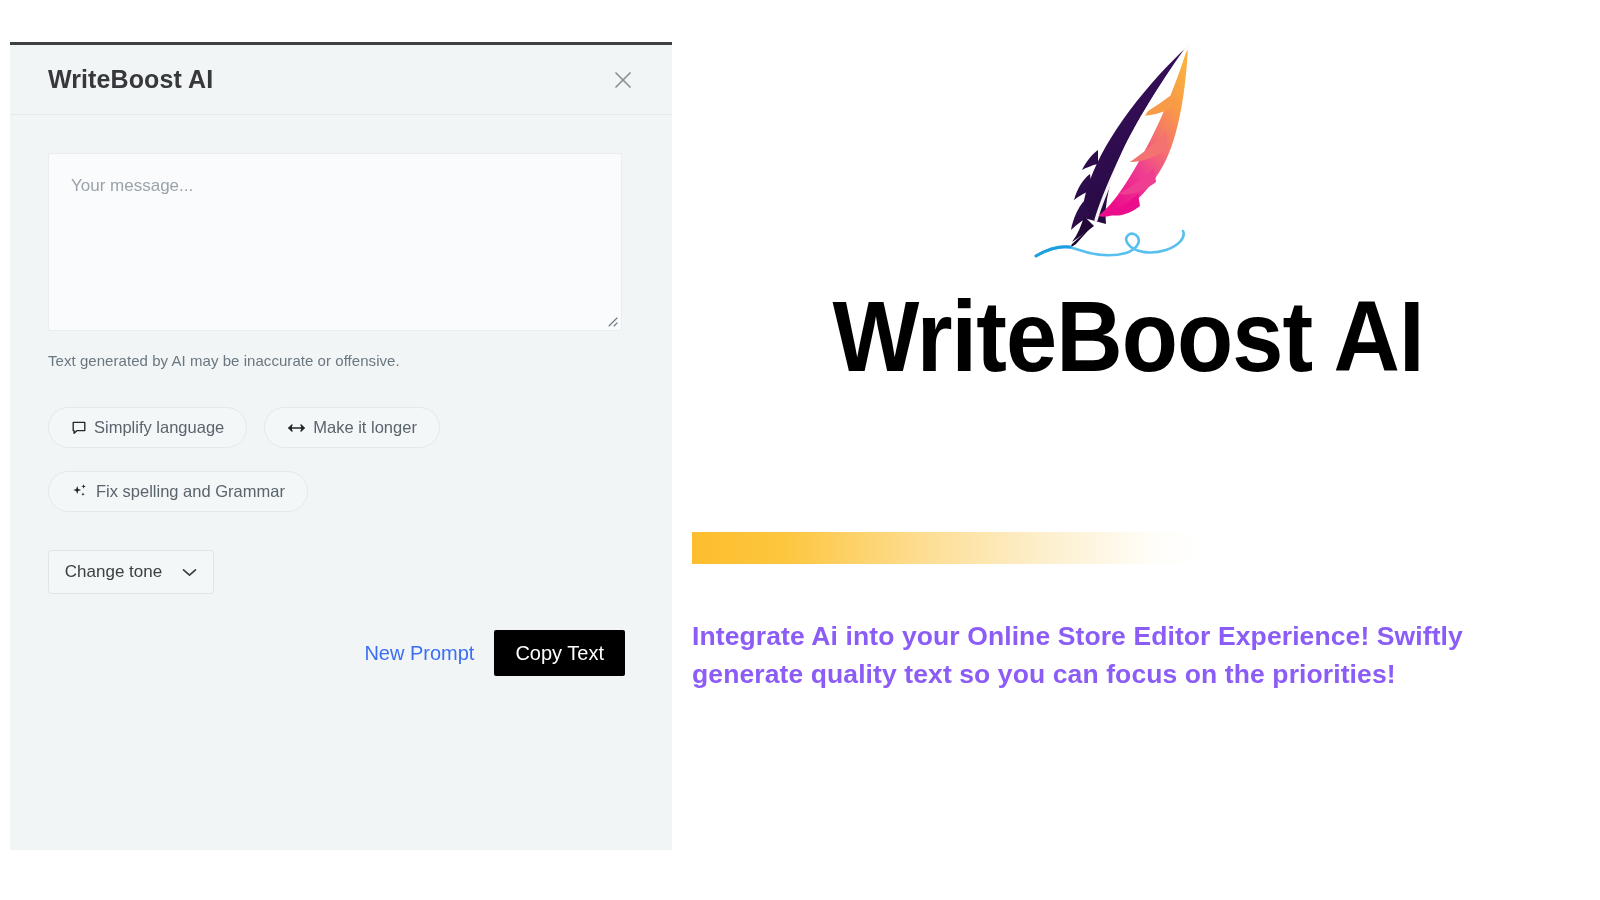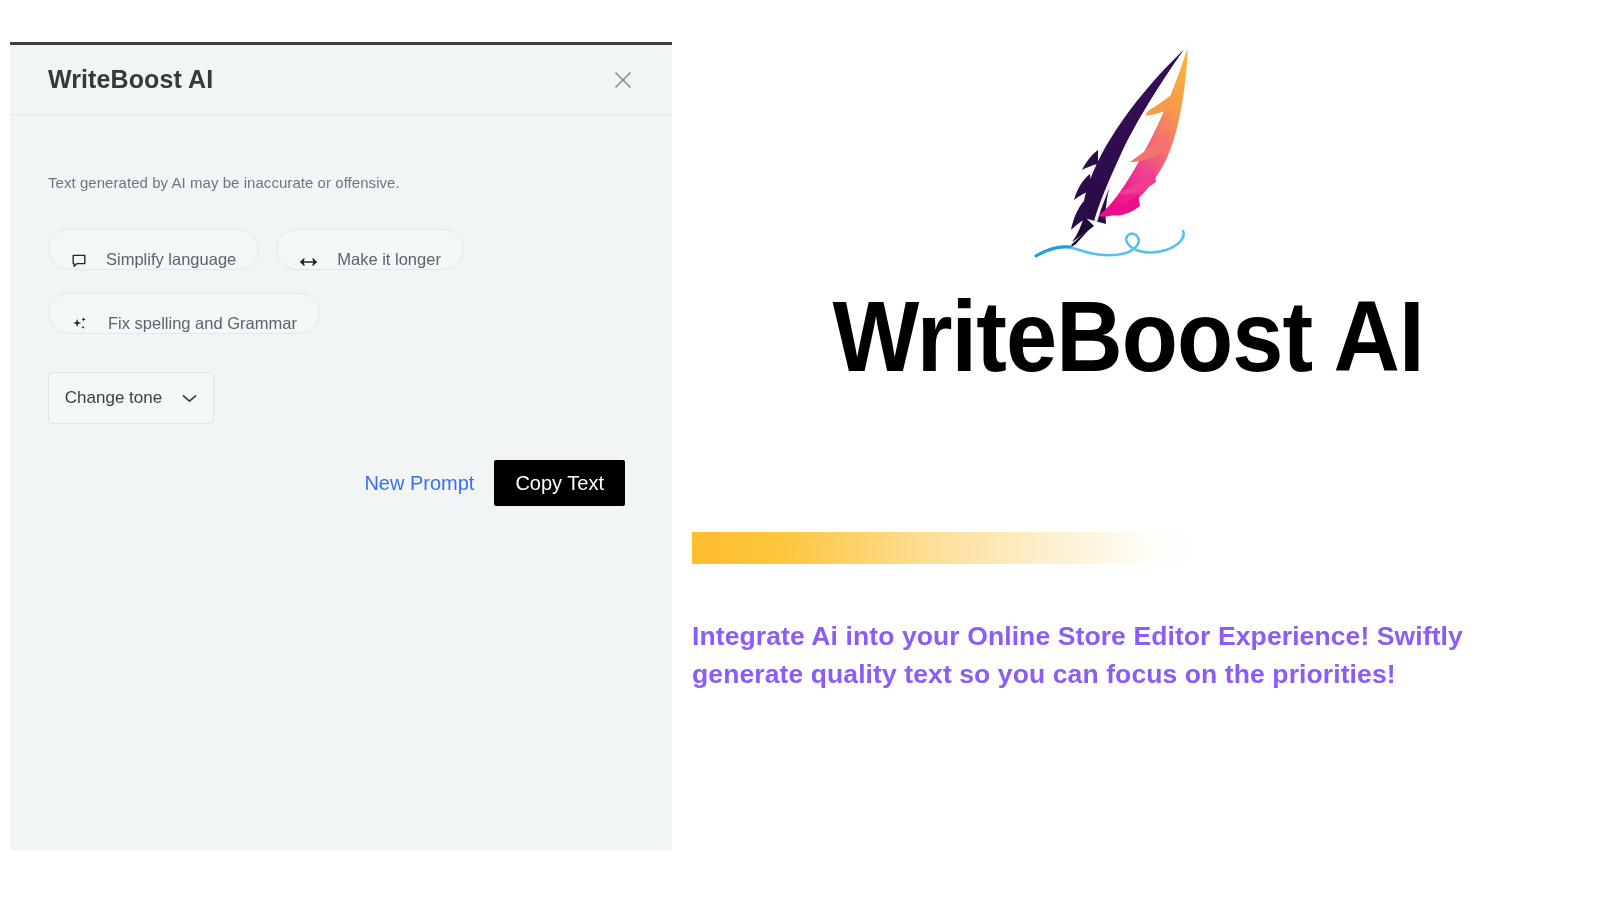--- a/index.html
+++ b/index.html
@@ -100,22 +100,22 @@
 
   .chip-row {
     display: flex;
     gap: 17px;
     margin-top: 23px;
   }
   .chip-row.first { margin-top: 38px; }
 
   .chip {
     display: inline-flex;
-    align-items: flex-end;
-    gap: 19px;
+    align-items: center;
+    gap: 7px;
     height: 41px;
     padding: 0 22px;
     border: 1px solid #e3e9eb;
     border-radius: 21px;
     background: #f4f7f8;
     font-size: 16.5px;
     color: #5a646d;
     cursor: pointer;
     white-space: nowrap;
     box-sizing: border-box;
@@ -132,21 +132,21 @@
   .select-row {
     display: flex;
     gap: 18px;
     margin-top: 38px;
   }
   .select-btn {
     display: inline-flex;
     align-items: center;
     justify-content: center;
     gap: 20px;
-    height: 52px;
+    height: 44px;
     padding: 0 4px;
     min-width: 166px;
     border: 1px solid #dfe6e8;
     border-radius: 4px;
     background: #f4f7f8;
     font-size: 17px;
     color: #3c4043;
     cursor: pointer;
     box-sizing: border-box;
     white-space: nowrap;
@@ -253,20 +253,29 @@
         <svg width="22" height="22" viewBox="0 0 22 22" fill="none" stroke="#8a9298" stroke-width="1.7" stroke-linecap="round">
           <line x1="4" y1="4" x2="18" y2="18"></line>
           <line x1="18" y1="4" x2="4" y2="18"></line>
         </svg>
       </span>
     </div>
   </div>
 
   <div id="panel-body">
 
+    <div id="textarea-wrap">
+      <textarea id="prompt-textarea" placeholder="Your message..." style=""></textarea>
+      <span id="resize-handle">
+        <svg width="14" height="14" viewBox="0 0 14 14" stroke="#6b7780" stroke-width="1.1" stroke-linecap="round">
+          <line x1="13" y1="5" x2="5" y2="13"></line>
+          <line x1="13" y1="10" x2="10" y2="13"></line>
+        </svg>
+      </span>
+    </div>
 
     <div id="disclaimer">Text generated by AI may be inaccurate or offensive.</div>
 
     <div class="chip-row first">
       <div class="chip">
         <span class="chip-icon">
           <svg width="16" height="16" viewBox="0 0 16 16" fill="none" stroke="#23262a" stroke-width="1.35" stroke-linejoin="round">
             <path d="M2.2 2.4h11.6v8.2H6.1L3.1 13.3v-2.7H2.2z"></path>
           </svg>
         </span>

